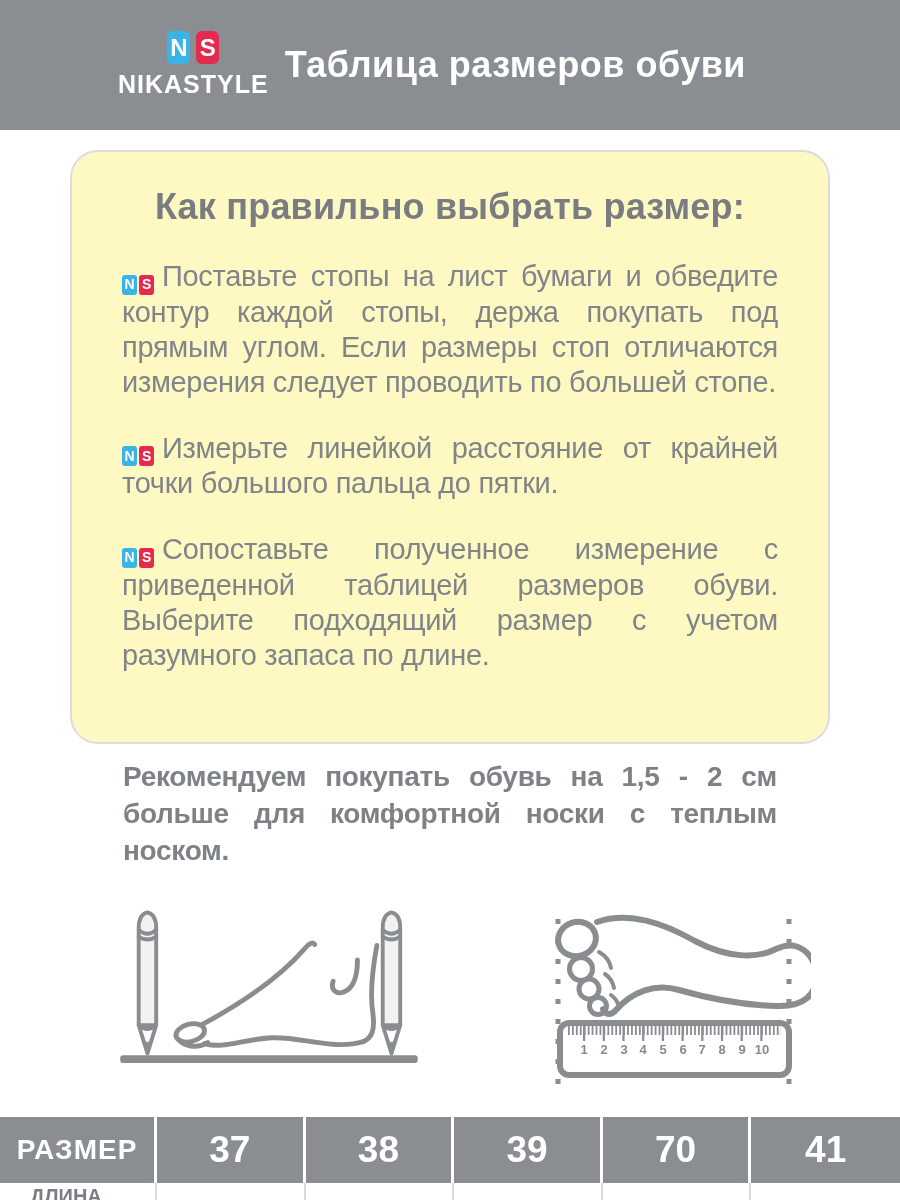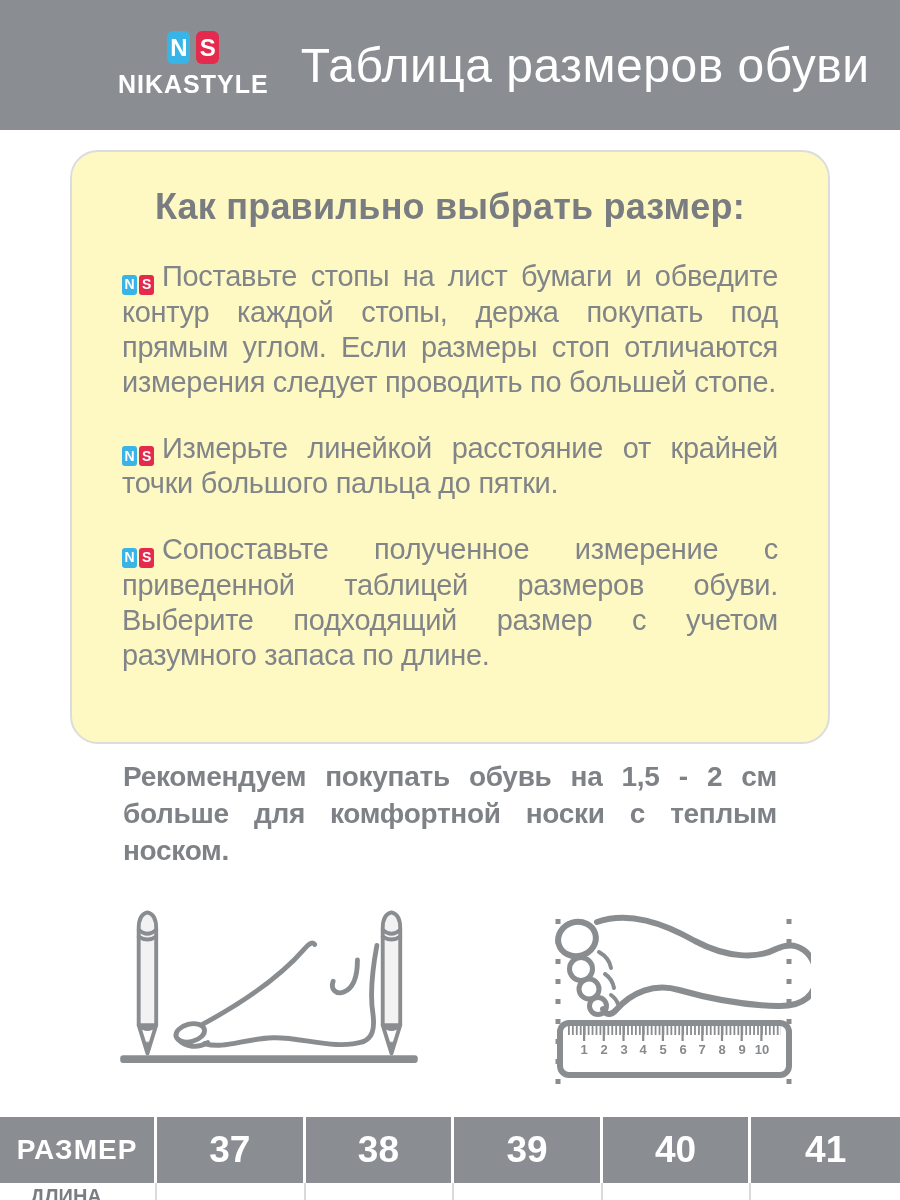--- a/index.html
+++ b/index.html
@@ -11,21 +11,21 @@
   
   .header{height:130px;background:#8A8E92;display:flex;align-items:center;flex-shrink:0}
   .logo{margin-left:118px;display:flex;flex-direction:column;align-items:center;flex-shrink:0}
   .logo-squares{display:flex;gap:6px}
   .sq{color:#fff;font-weight:bold;display:flex;align-items:center;justify-content:center;
       font-family:"Liberation Sans",sans-serif}
   .logo .sq{width:23px;height:33px;border-radius:6px;font-size:24px}
   .sq-n{background:#38B5E6}
   .sq-s{background:#E42A4D}
   .brand{color:#fff;font-weight:bold;font-size:25px;letter-spacing:1px;margin-top:6px}
-  .header-title{color:#fff;font-weight:normal;font-size:48px;margin-left:32px;letter-spacing:.5px;white-space:nowrap}
+  .header-title{color:#fff;font-weight:bold;font-size:36px;margin-left:16px;letter-spacing:.5px;white-space:nowrap}
 
   
   .card{margin:20px auto 0;width:656px;background:#fef9c3;border:2px solid #DBDCDE;border-radius:28px;
         padding:20px 50px 40px;flex-shrink:0}
   .guide-title{text-align:center;font-size:36px;font-weight:bold;color:#797D82;margin:14px 0 0;letter-spacing:.2px}
   .step{margin-top:31px;font-size:29px;line-height:35px;color:#818589;text-align:justify;letter-spacing:-.3px}
   .ns-mini{display:inline-flex;gap:2px;vertical-align:-3px;margin-right:8px}
   .ns-mini .sq{width:15px;height:20px;border-radius:3px;font-size:14px}
 
   
@@ -165,21 +165,21 @@
   </svg>
 </div>
 
 <div class="bottom">
   <div class="white-gap"></div>
   <div class="size-grid">
     <div class="cell hcell hl">РАЗМЕР</div>
     <div class="cell hcell hv">37</div>
     <div class="cell hcell hv">38</div>
     <div class="cell hcell hv">39</div>
-    <div class="cell hcell hv">40</div>
+    <div class="cell hcell hv">70</div>
     <div class="cell hcell hv">41</div>
 
     <div class="cell vcell vl">ДЛИНА
 СТЕЛЬКИ
 (СМ)</div>
     <div class="cell vcell vv">24,4</div>
     <div class="cell vcell vv">25,1</div>
     <div class="cell vcell vv">25,7</div>
     <div class="cell vcell vv">26,4</div>
     <div class="cell vcell vv">27,1</div>

